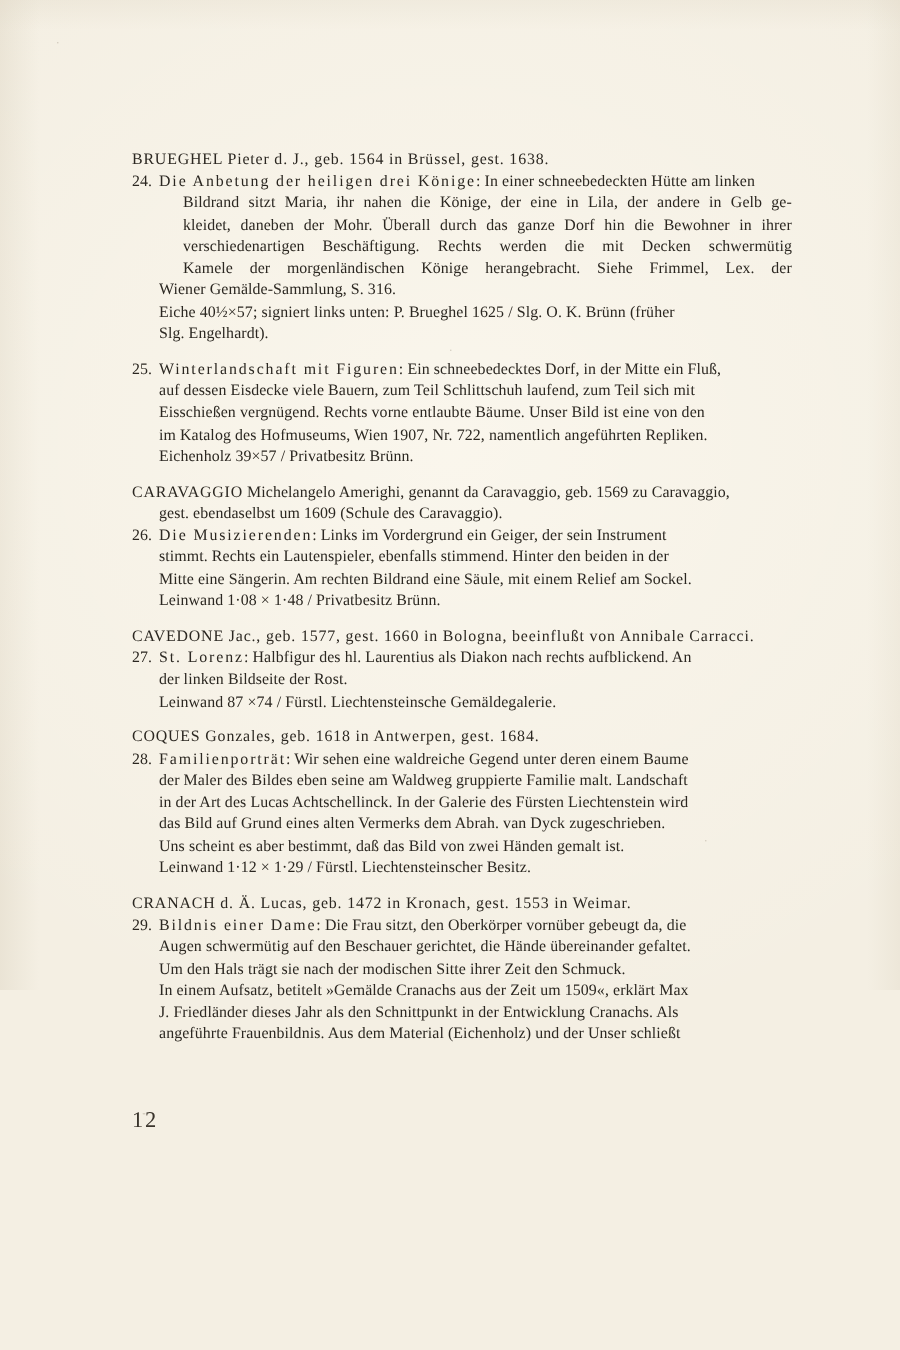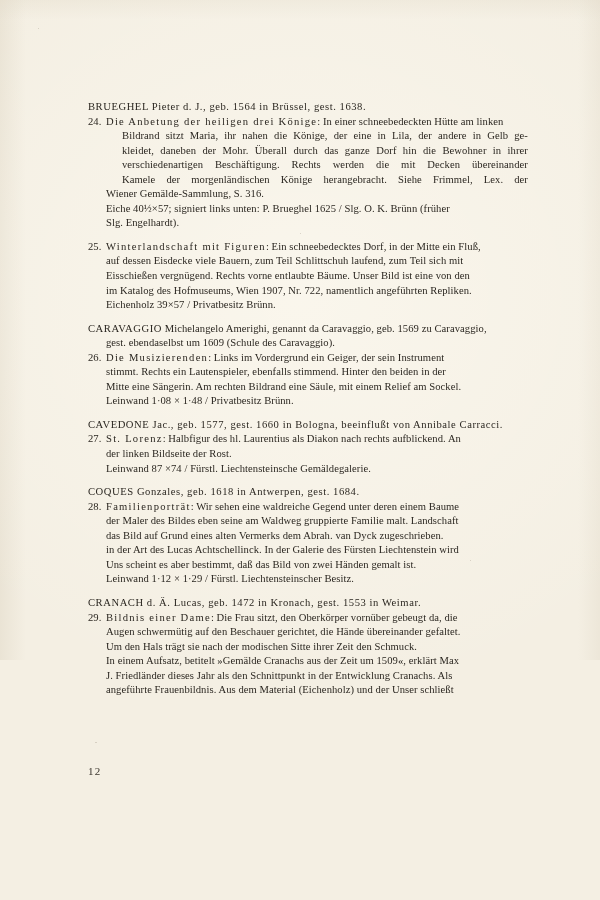--- a/index.html
+++ b/index.html
@@ -75,24 +75,23 @@
     letter-spacing: 1.25px;
   }
   .name {
     letter-spacing: 0.55px;
   }
 
   .folio {
     position: absolute;
     left: 88px;
     top: 739px;
-    font-size: 11px;
+    font-size: 15px;
     letter-spacing: 1.2px;
     color: #3a342c;
-    margin-top: 26px;
   }
 
   
   .speck {
     position: absolute;
     background: rgba(120,108,88,0.30);
     border-radius: 50%;
     width: 1px; height: 1px;
   }
 </style>
@@ -152,21 +151,21 @@
       <span class="t">ihrer</span>
     </div>
     <div class="ln just indent">
       <span class="t">verschiedenartigen</span>
       <span class="t">Beschäftigung.</span>
       <span class="t">Rechts</span>
       <span class="t">werden</span>
       <span class="t">die</span>
       <span class="t">mit</span>
       <span class="t">Decken</span>
-      <span class="t">übereinander</span>
+      <span class="t">schwermütig</span>
     </div>
     <div class="ln just indent">
       <span class="t">Kamele</span>
       <span class="t">der</span>
       <span class="t">morgenländischen</span>
       <span class="t">Könige</span>
       <span class="t">herangebracht.</span>
       <span class="t">Siehe</span>
       <span class="t">Frimmel,</span>
       <span class="t">Lex.</span>
@@ -251,24 +250,24 @@
     </div>
     <div class="ln">
       <span class="t num">28.</span>
       <span class="t sp">Familienporträt</span>
       <span class="t">: Wir sehen eine waldreiche Gegend unter deren einem Baume</span>
     </div>
     <div class="ln hang">
       <span class="t">der Maler des Bildes eben seine am Waldweg gruppierte Familie malt. Landschaft</span>
     </div>
     <div class="ln hang">
+      <span class="t">in der Art des Lucas Achtschellinck. In der Galerie des Fürsten Liechtenstein wird</span>
+    </div>
+    <div class="ln hang">
       <span class="t">das Bild auf Grund eines alten Vermerks dem Abrah. van Dyck zugeschrieben.</span>
-    </div>
-    <div class="ln hang">
-      <span class="t">in der Art des Lucas Achtschellinck. In der Galerie des Fürsten Liechtenstein wird</span>
     </div>
     <div class="ln hang">
       <span class="t">Uns scheint es aber bestimmt, daß das Bild von zwei Händen gemalt ist.</span>
     </div>
     <div class="ln hang">
       <span class="t">Leinwand 1·12 × 1·29 / Fürstl. Liechtensteinscher Besitz.</span>
     </div>
 
     <div class="spacer"></div>
 

